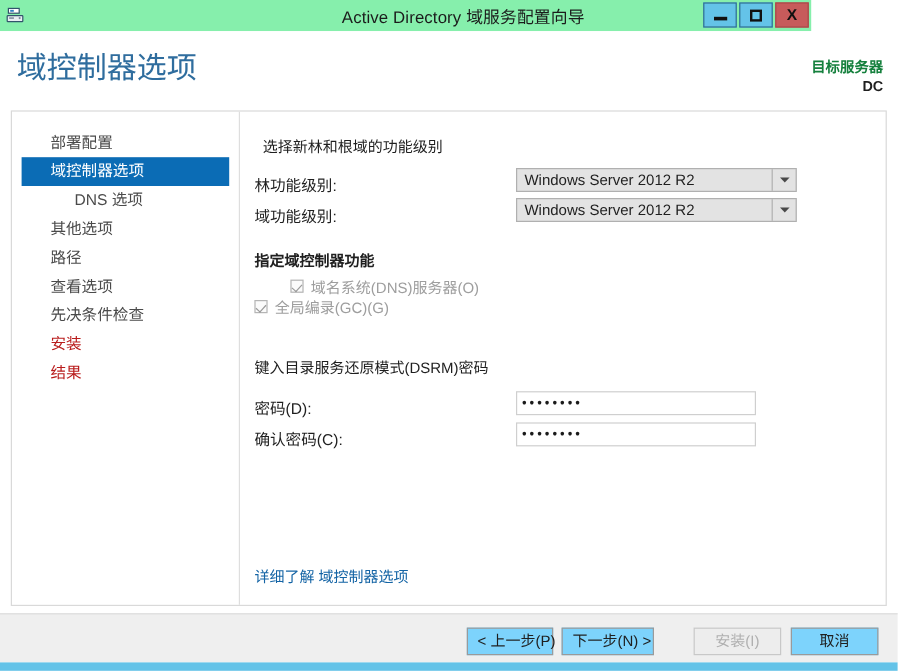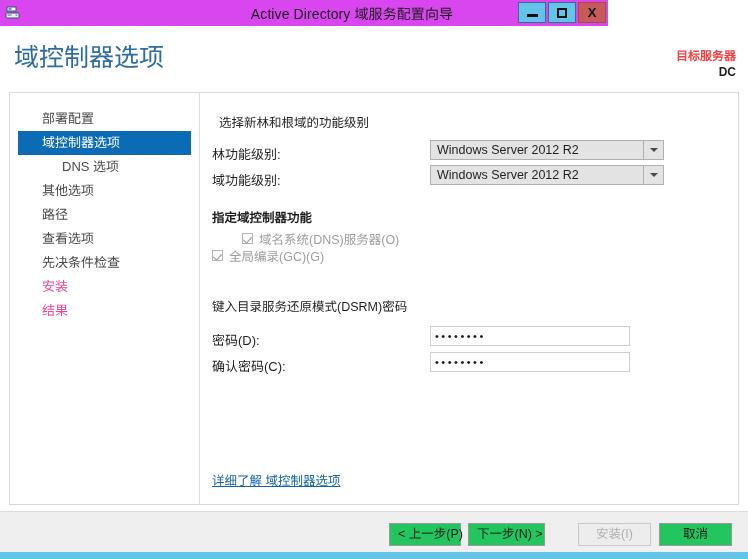--- a/index.html
+++ b/index.html
@@ -22,23 +22,23 @@
     width: 748px;
     height: 559px;
     background: #ffffff;
     box-sizing: border-box;
   }
 
   
   .titlebar {
     position: absolute;
     left: 0; top: 0;
-    width: 608px;
+    width: 676px;
     height: 26px;
-    background: #d946ef;
+    background: #86efac;
     display: flex;
     align-items: center;
   }
   .titlebar-icon {
     width: 26px;
     height: 26px;
     display: flex;
     align-items: center;
     justify-content: center;
     flex: 0 0 auto;
@@ -114,21 +114,21 @@
   }
   .target-server {
     position: absolute;
     right: 12px;
     top: 22px;
     text-align: right;
     line-height: 1.35;
   }
   .target-server .ts-label {
     font-size: 12px;
-    color: #ef4444;
+    color: #15803d;
     font-weight: bold;
     display: block;
   }
   .target-server .ts-value {
     font-size: 12px;
     color: #1f1f1f;
     font-weight: bold;
     display: block;
   }
 
@@ -166,21 +166,21 @@
     cursor: default;
   }
   .nav-item.sub {
     padding-left: 44px;
   }
   .nav-item.active {
     background: #0b6cb5;
     color: #ffffff;
   }
   .nav-item.disabled {
-    color: #ec4899;
+    color: #b91c1c;
   }
 
   
   .main {
     position: absolute;
     left: 191px;
     top: 0;
     width: 538px;
     height: 411px;
     box-sizing: border-box;
@@ -305,21 +305,21 @@
     background: #efefef;
     border-top: 1px solid #dcdcdc;
     box-sizing: border-box;
   }
   .btn {
     position: absolute;
     top: 11px;
     height: 23px;
     min-width: 70px;
     border: 1px solid #9a9a9a;
-    background: #22c55e;
+    background: #7dd3fc;
     box-sizing: border-box;
     font-family: "Liberation Sans", "DejaVu Sans", sans-serif;
     font-size: 12.5px;
     color: #1f1f1f;
     line-height: 21px;
     text-align: center;
     white-space: nowrap;
     cursor: default;
     padding: 0 8px;
   }
@@ -438,21 +438,21 @@
       </div>
 
       <div class="section-title" style="left:11px; top:203px;">键入目录服务还原模式(DSRM)密码</div>
 
       <div class="field-label" style="left:11px; top:237px;">密码(D):</div>
       <div class="pwinput" style="left:229px; top:233px;">••••••••</div>
 
       <div class="field-label" style="left:11px; top:263px;">确认密码(C):</div>
       <div class="pwinput" style="left:229px; top:259px;">••••••••</div>
 
-      <div class="helplink" style="left:11px; top:377px;text-decoration:underline;">详细了解 域控制器选项</div>
+      <div class="helplink" style="left:11px; top:377px;">详细了解 域控制器选项</div>
     </div>
   </div>
 
   <div class="footer">
     <div class="btn" style="left:389px; width:72px;">&lt; 上一步(P)</div>
     <div class="btn" style="left:468px; width:77px;">下一步(N) &gt;</div>
     <div class="btn disabled" style="left:578px; width:73px;">安装(I)</div>
     <div class="btn" style="left:659px; width:73px;">取消</div>
   </div>
 

